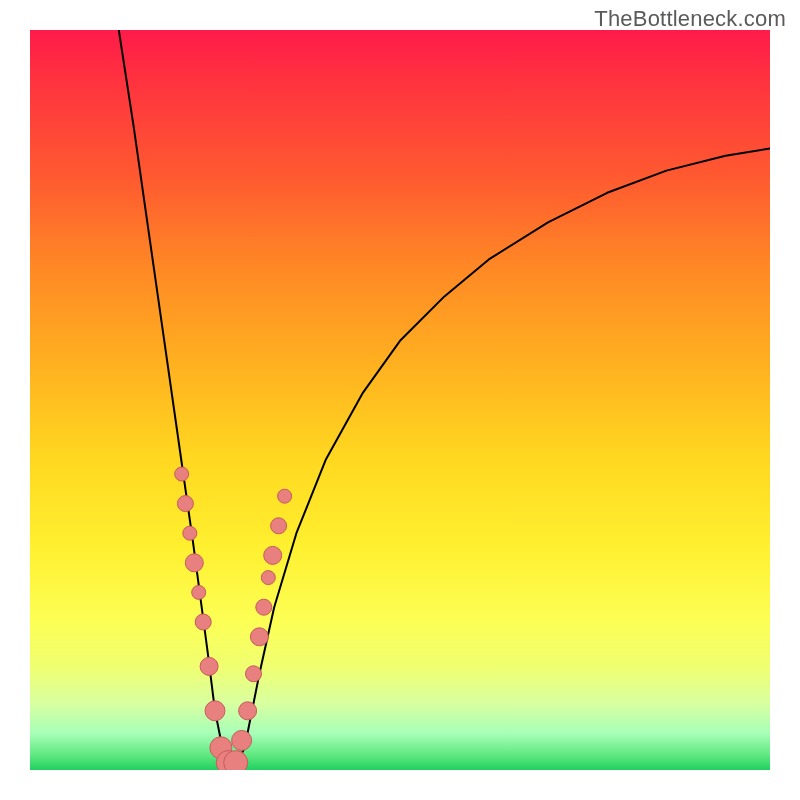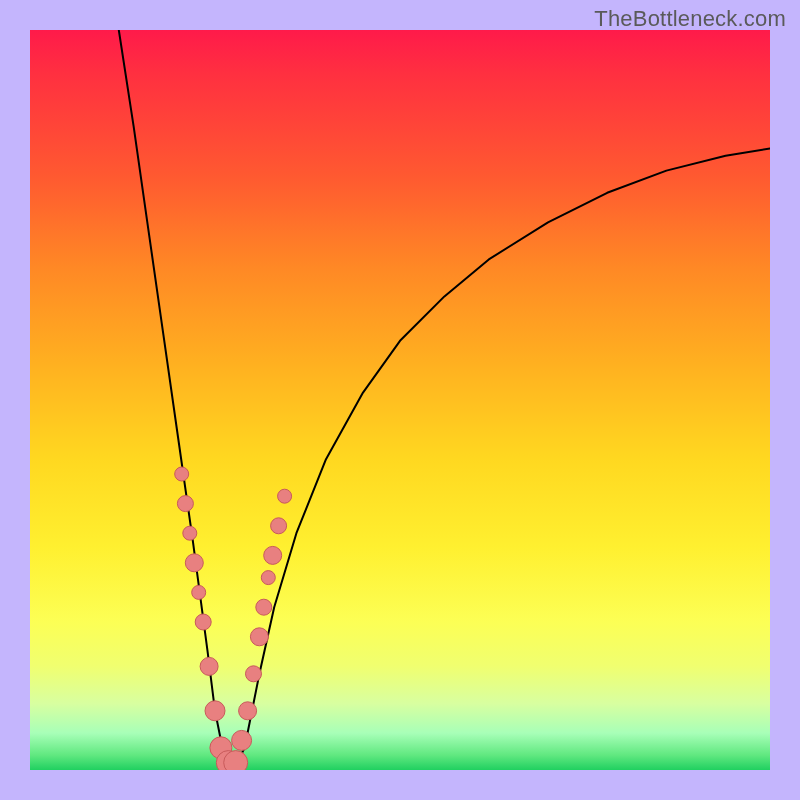--- a/index.html
+++ b/index.html
@@ -10,21 +10,21 @@
     background: #000;
     font-family: Arial, Helvetica, sans-serif;
     overflow: hidden;
   }
   .frame {
     position: absolute;
     left: 0;
     top: 0;
     width: 800px;
     height: 800px;
-    background: #c4b5fd;
+    background: #ffffff;
   }
   .plot {
     position: absolute;
     left: 30px;
     top: 30px;
     width: 740px;
     height: 740px;
     overflow: hidden;
   }
   .gradient {

